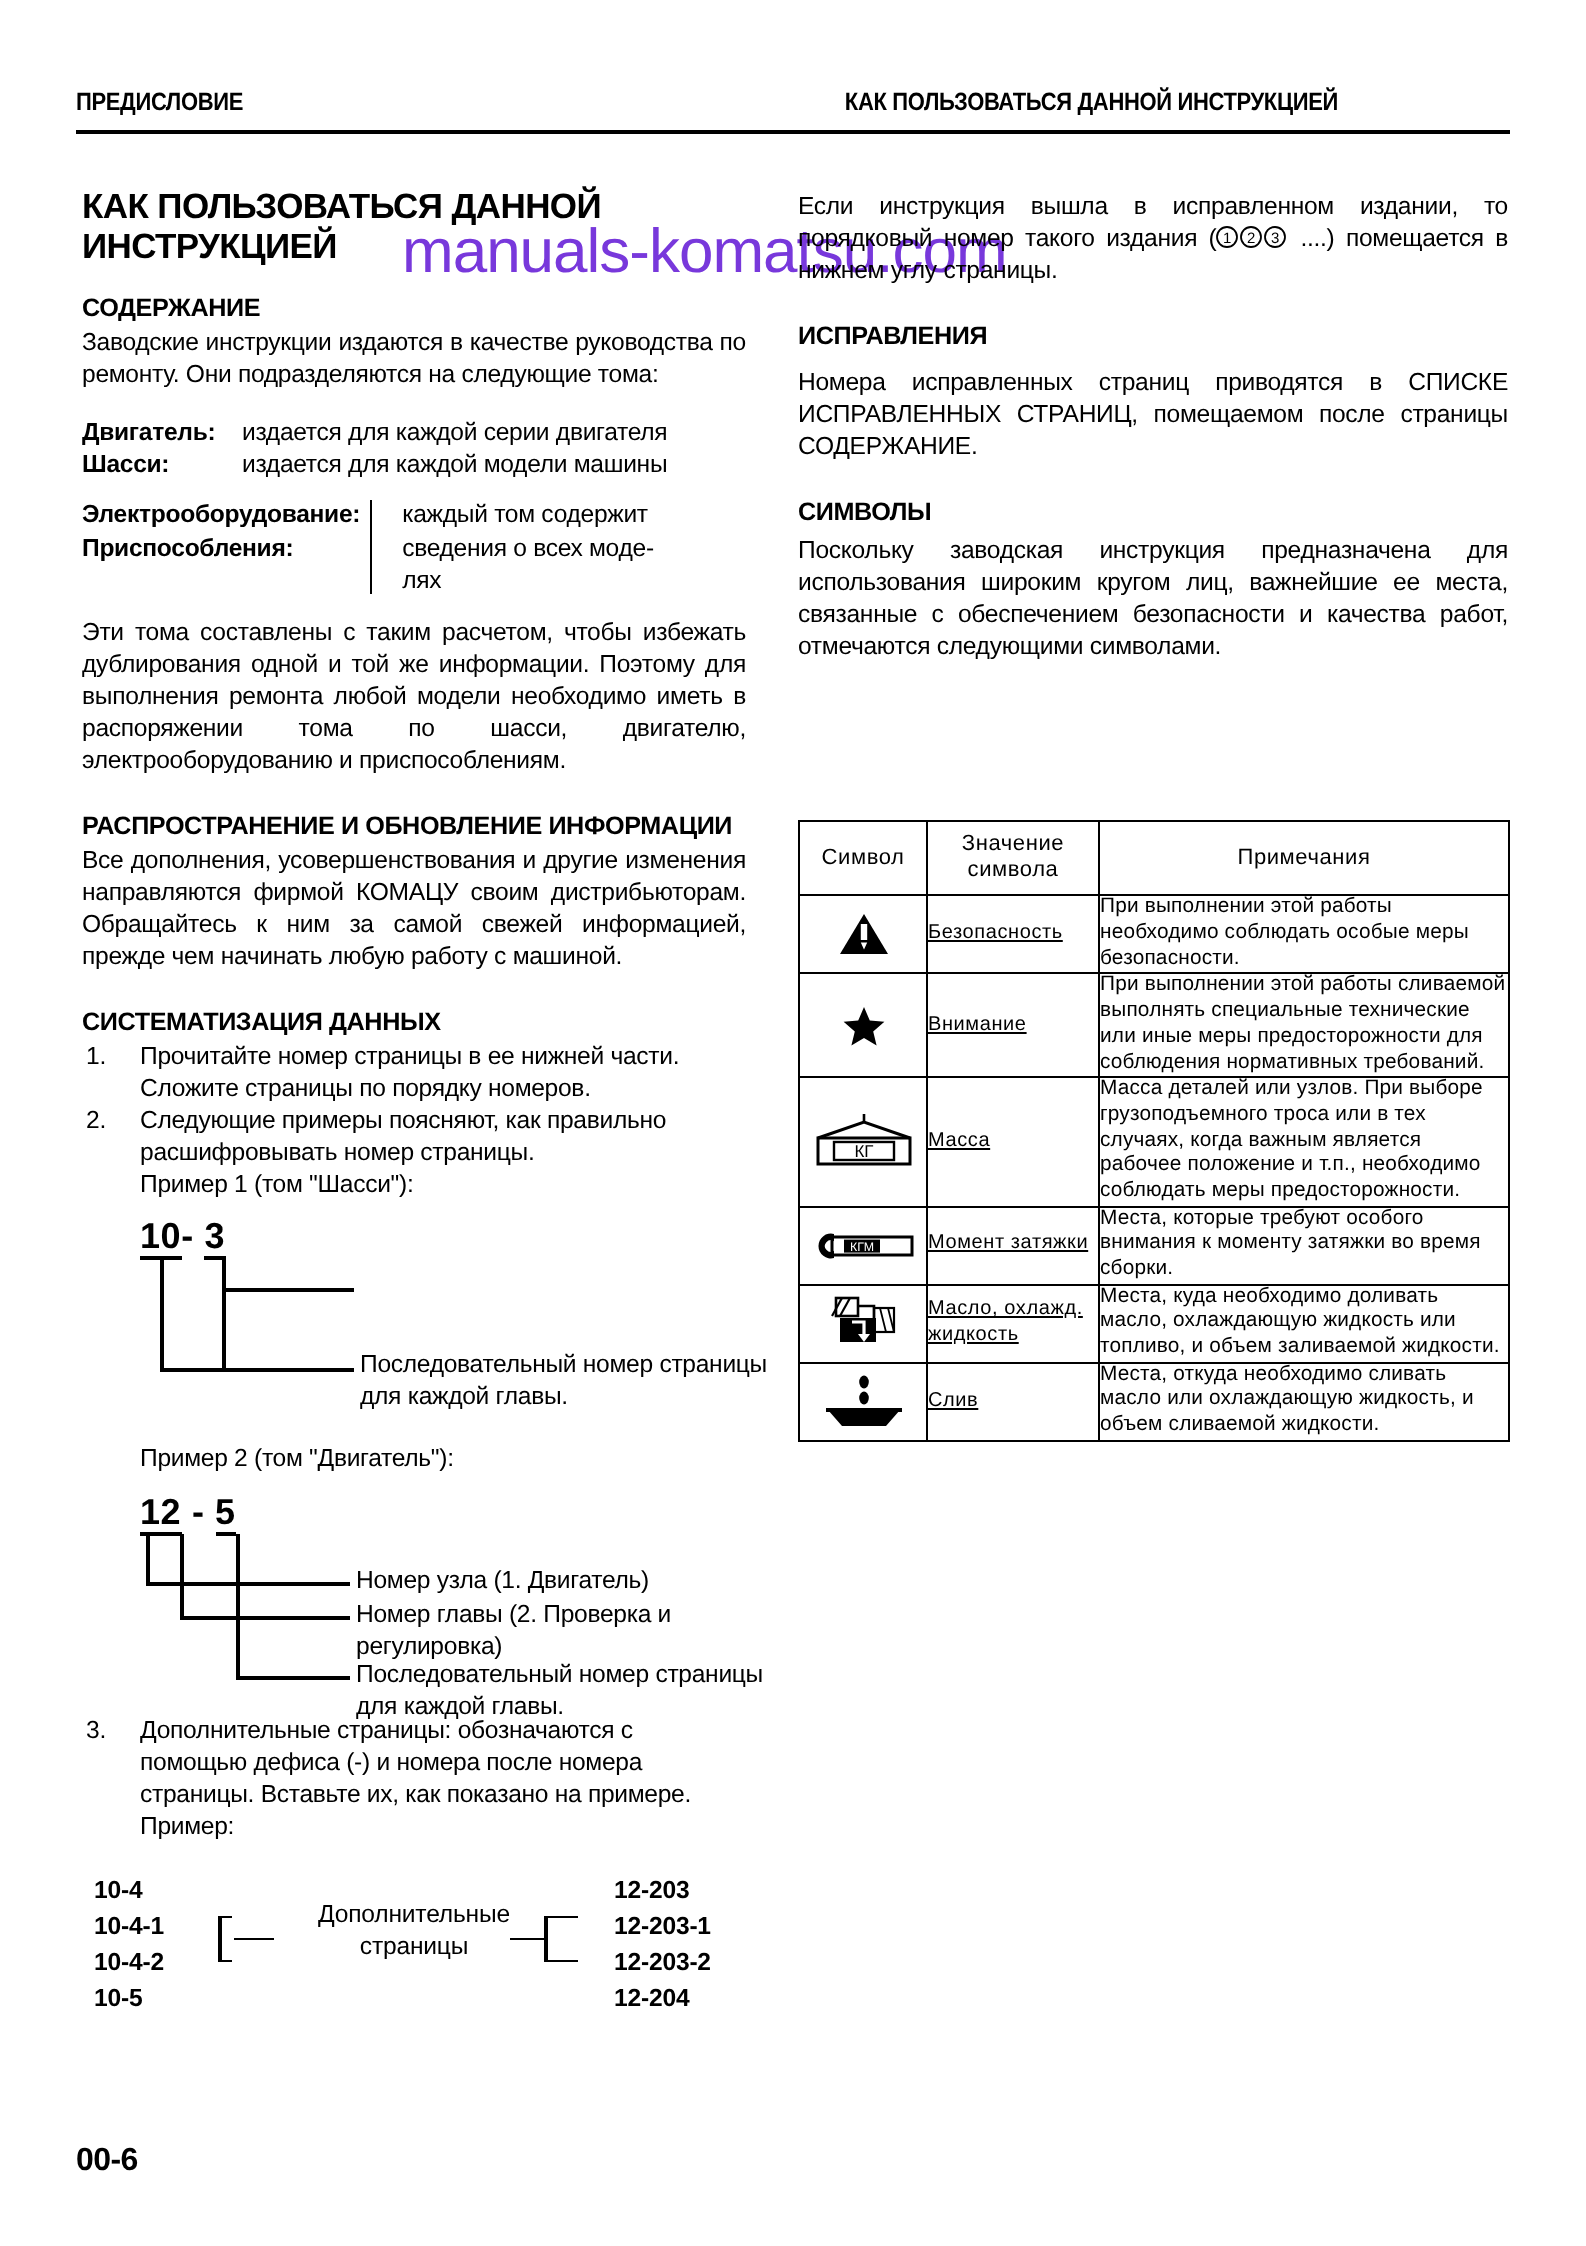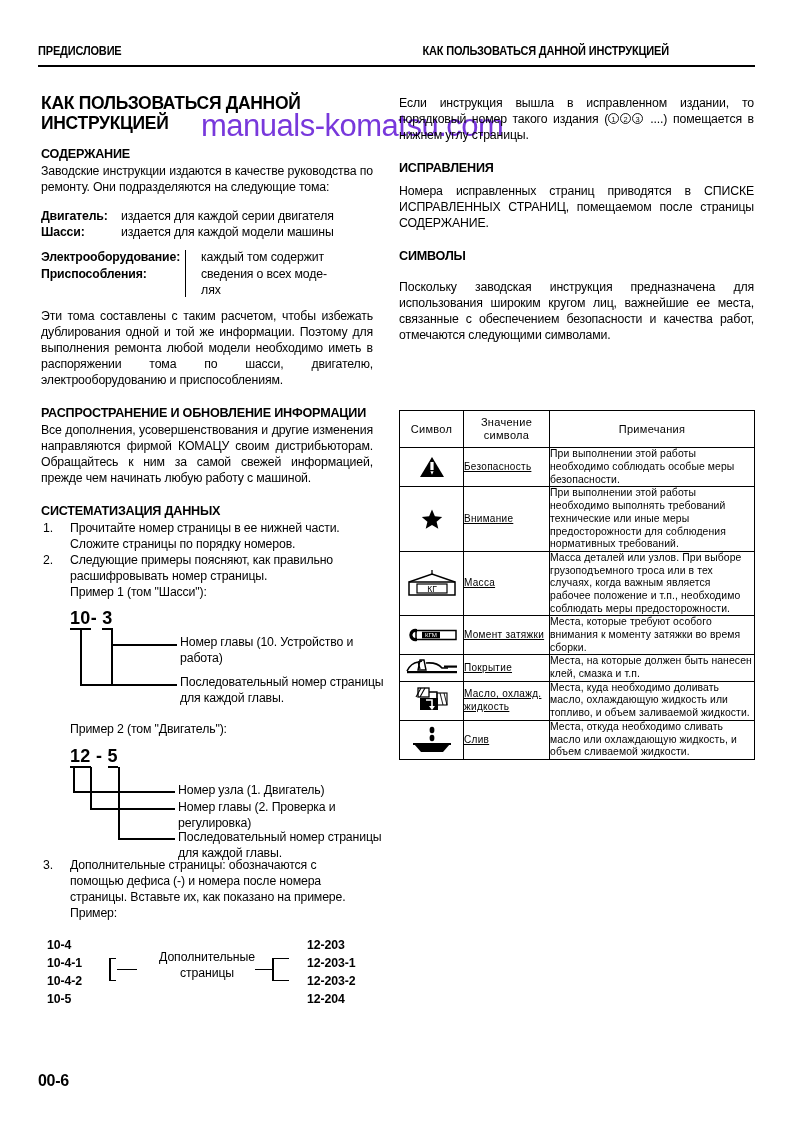--- a/index.html
+++ b/index.html
@@ -296,21 +296,20 @@
           <u>10</u><span>-</span> <u>3</u>
         </div>
 
         <div class="vline" style="left:10px; top:21px; height:12px;"></div>
         <div class="vline" style="left:41px; top:21px; height:56px;"></div>
         <div class="hline" style="left:41px; top:36px; width:66px;"></div>
         <div class="hline" style="left:41px; top:76px; width:66px;"></div>
         <div class="vline" style="left:10px; top:33px; height:44px;"></div>
         <div class="hline" style="left:10px; top:76px; width:97px;"></div>
 
-        <div class="leader-txt" style="position:absolute; left:110px; top:27px; width:205px;">Номер главы (10. Устройство и работа)</div>
         <div class="leader-txt" style="position:absolute; left:110px; top:67px; width:215px;">Последовательный номер страницы для каждой главы.</div>
       </div>
 
       <div class="leader-txt" style="margin-top:8px;">Пример 2 (том "Двигатель"):</div>
 
       <div class="example-wrap" style="height:110px;">
         <div class="pn" style="position:absolute; left:0; top:0;">
           <u>12</u> <span>-</span> <u>5</u>
         </div>
         <div class="vline" style="left:3px;  top:21px; height:25px;"></div>
@@ -370,21 +369,21 @@
           <circle cx="17.5" cy="5.5" r="5" fill="none" stroke="#000" stroke-width="0.9"></circle>
           <text x="17.5" y="8.6" font-size="7.5" text-anchor="middle" font-family="Liberation Sans, sans-serif">2</text>
           <circle cx="29.5" cy="5.5" r="5" fill="none" stroke="#000" stroke-width="0.9"></circle>
           <text x="29.5" y="8.6" font-size="7.5" text-anchor="middle" font-family="Liberation Sans, sans-serif">3</text>
         </svg><span>....) помещается в нижнем углу страницы.</span></p>
 
     <h2 class="sec spaced">ИСПРАВЛЕНИЯ</h2>
     <p class="body" style="margin-top:8px;">Номера исправленных страниц приводятся в СПИСКЕ ИСПРАВЛЕННЫХ СТРАНИЦ, помещаемом после страницы СОДЕРЖАНИЕ.</p>
 
     <h2 class="sec spaced">СИМВОЛЫ</h2>
-    <p class="body" style="margin-top:16px;">Поскольку заводская инструкция предназначена для использования широким кругом лиц, важнейшие ее места, связанные с обеспечением безопасности и качества работ, отмечаются следующими символами.</p>
+    <p class="body" style="margin-top:4px;">Поскольку заводская инструкция предназначена для использования широким кругом лиц, важнейшие ее места, связанные с обеспечением безопасности и качества работ, отмечаются следующими символами.</p>
   </div>
 
   <table class="symbols">
     <colgroup>
         <col class="c-sym">
         <col class="c-mean">
         <col class="c-note">
       </colgroup>
     <thead>
       <tr>
@@ -405,21 +404,21 @@
         <td class="mean-cell">Безопасность</td>
         <td class="note-cell">При выполнении этой работы необходимо соблюдать особые меры безопасности.</td>
       </tr>
       <tr>
         <td class="sym-cell">
           <svg class="sym-svg" width="24" height="24" viewBox="0 0 24 24">
             <path d="M12 2.5 L14.9 9.3 L22.2 9.9 L16.6 14.7 L18.3 21.8 L12 18 L5.7 21.8 L7.4 14.7 L1.8 9.9 L9.1 9.3 Z" fill="#000"></path>
           </svg>
         </td>
         <td class="mean-cell">Внимание</td>
-        <td class="note-cell">При выполнении этой работы необходимо выполнять требований технические или иные меры предосторожности для соблюдения нормативных требований.</td>
+        <td class="note-cell">При выполнении этой работы сливаемой выполнять специальные технические или иные меры предосторожности для соблюдения нормативных требований.</td>
       </tr>
       <tr>
         <td class="sym-cell">
           <svg class="sym-svg" width="54" height="30" viewBox="0 0 54 30">
             <path d="M27 1 v4" stroke="#000" stroke-width="1.3" fill="none"></path>
             <path d="M4 13 L27 5 L50 13" stroke="#000" stroke-width="1.5" fill="none"></path>
             <rect x="4" y="13" width="46" height="13" fill="none" stroke="#000" stroke-width="1.5"></rect>
             <rect x="12" y="15" width="30" height="9" fill="none" stroke="#000" stroke-width="1.2"></rect>
             <text x="27" y="22.6" font-size="8.5" text-anchor="middle" font-family="Liberation Sans, sans-serif">КГ</text>
           </svg>
@@ -431,34 +430,20 @@
         <td class="sym-cell">
           <svg class="sym-svg" width="56" height="24" viewBox="0 0 56 24">
             <path d="M13 6 A6.2 6.2 0 1 0 13 18 L13 14.4 A2.9 2.9 0 1 1 13 9.6 Z" fill="#000"></path>
             <rect x="12" y="7.5" width="40" height="9" fill="none" stroke="#000" stroke-width="1.5"></rect>
             <rect x="18" y="8.8" width="18" height="6.5" fill="#000"></rect>
             <text x="27" y="14.4" font-size="6.2" text-anchor="middle" fill="#fff" font-family="Liberation Sans, sans-serif">КГМ</text>
           </svg>
         </td>
         <td class="mean-cell">Момент затяжки</td>
         <td class="note-cell">Места, которые требуют особого внимания к моменту затяжки во время сборки.</td>
-      </tr>
-      <tr>
-        <td class="sym-cell">
-          <svg class="sym-svg" width="56" height="22" viewBox="0 0 56 22">
-            <path d="M3 14 Q7 6 14 5 L18 4" stroke="#000" stroke-width="1.6" fill="none"></path>
-            <path d="M14 5 L16 12" stroke="#000" stroke-width="1.2" fill="none"></path>
-            <path d="M16 3 L20 3 L22 13 L14 13 Z" fill="none" stroke="#000" stroke-width="1.4"></path>
-            <path d="M22 6 Q33 5 38 11 L44 11" stroke="#000" stroke-width="1.6" fill="none"></path>
-            <rect x="40" y="8.5" width="13" height="2.2" fill="#000"></rect>
-            <rect x="3" y="14" width="50" height="2.2" fill="#000"></rect>
-          </svg>
-        </td>
-        <td class="mean-cell">Покрытие</td>
-        <td class="note-cell">Места, на которые должен быть нанесен клей, смазка и т.п.</td>
       </tr>
       <tr>
         <td class="sym-cell">
           <svg class="sym-svg" width="40" height="32" viewBox="0 0 40 32">
             <rect x="6" y="3" width="11" height="9" fill="none" stroke="#000" stroke-width="1.3"></rect>
             <path d="M4 12 L9 3" stroke="#000" stroke-width="1.1"></path>
             <path d="M8 12 L13 3" stroke="#000" stroke-width="1.1"></path>
             <path d="M17 7 L25 7 L25 14" stroke="#000" stroke-width="1.3" fill="none"></path>
             <rect x="25" y="8" width="10" height="12" fill="none" stroke="#000" stroke-width="1.1"></rect>
             <path d="M28 8 L31 20 M32 8 L35 20" stroke="#000" stroke-width="0.9"></path>

